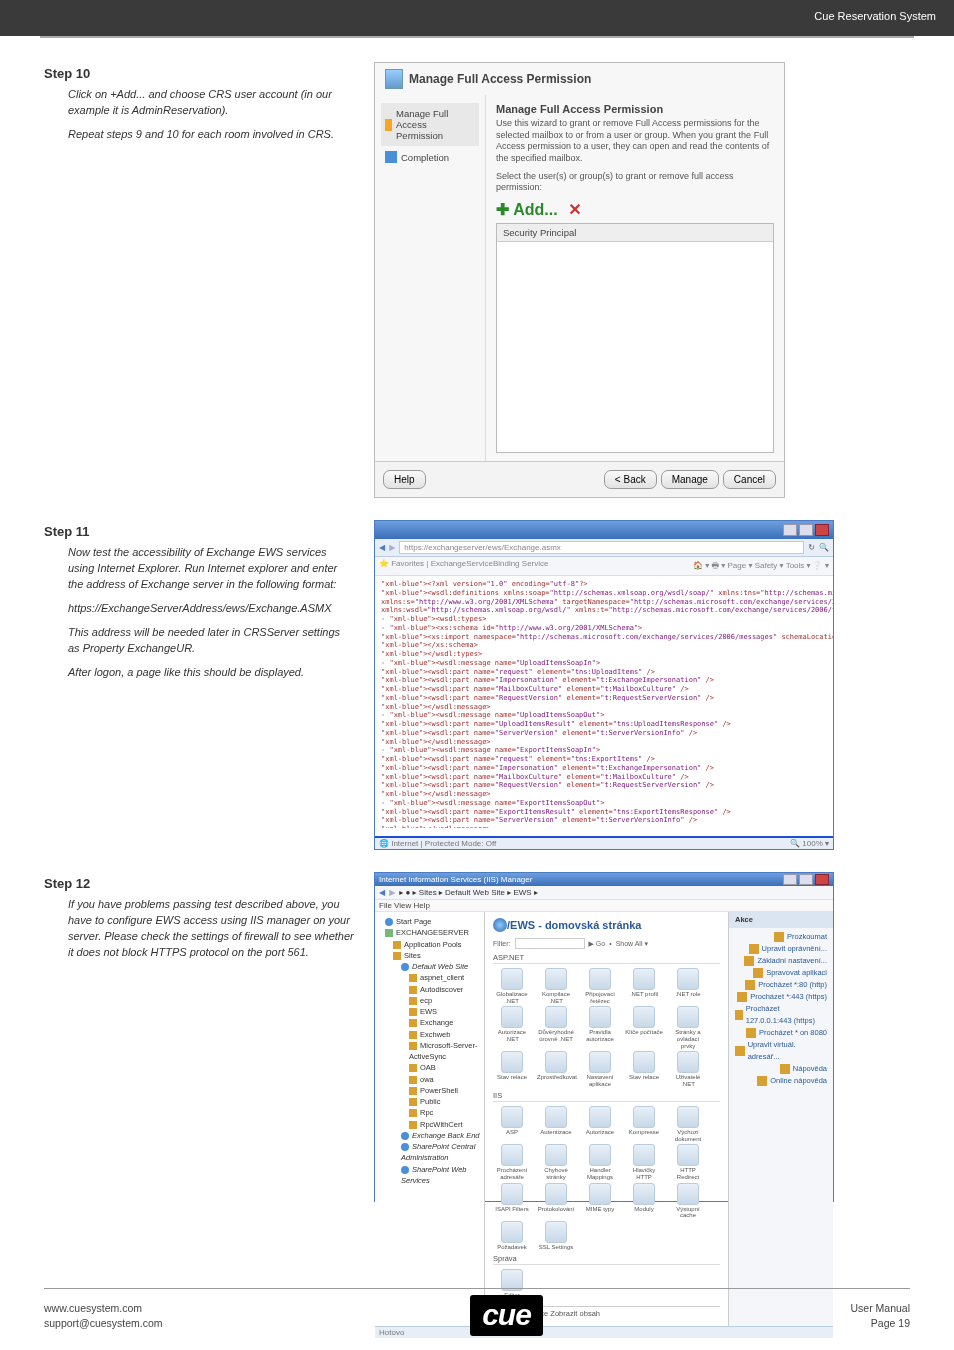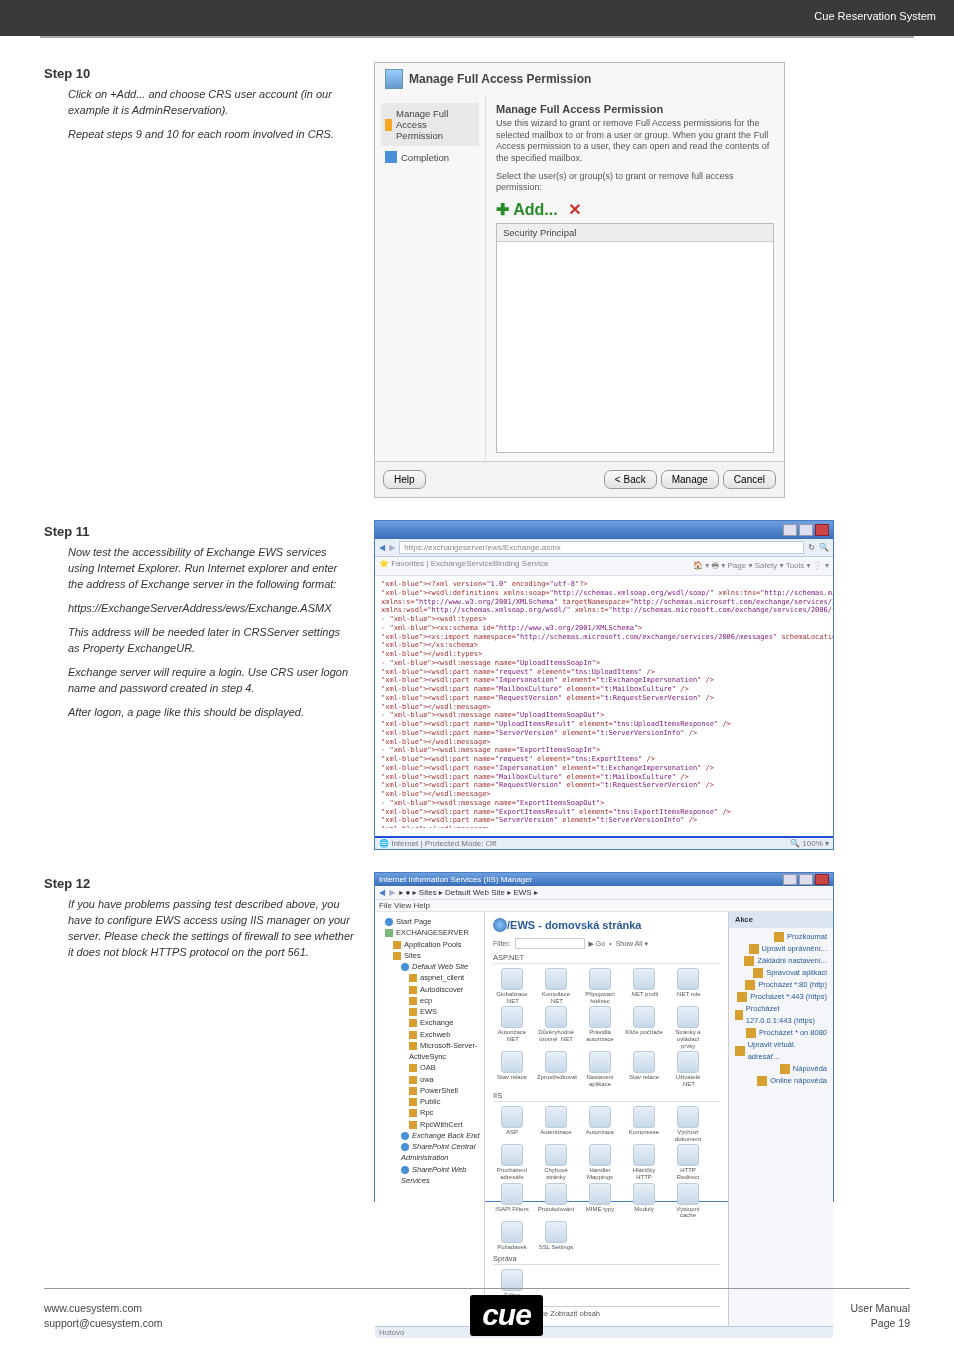--- a/index.html
+++ b/index.html
@@ -485,21 +485,20 @@
     </div>
   </div>
 
   <div class="two-col">
     <div class="left-col">
       <div class="step-title">Step 11</div>
       <div class="step-body">
         <p>Now test the accessibility of Exchange EWS services using Internet Explorer. Run Internet explorer and enter the address of Exchange server in the following format:</p>
         <p class="url-text">https://ExchangeServerAddress/ews/Exchange.ASMX</p>
         <p>This address will be needed later in CRSServer settings as Property ExchangeUR.</p>
-        <p>Exchange server will require a login. Use CRS user logon name and password created in step 4.</p>
         <p>After logon, a page like this should be displayed.</p>
       </div>
     </div>
     <div class="right-col">
       <div class="browser">
         <div class="browser-titlebar">
           <div class="tdots"></div>
           <div style="display:flex;gap:2px;">
             <div class="win-btn" style="background:#dde;border-color:#99a;"></div>
             <div class="win-btn" style="background:#dde;border-color:#99a;"></div>

